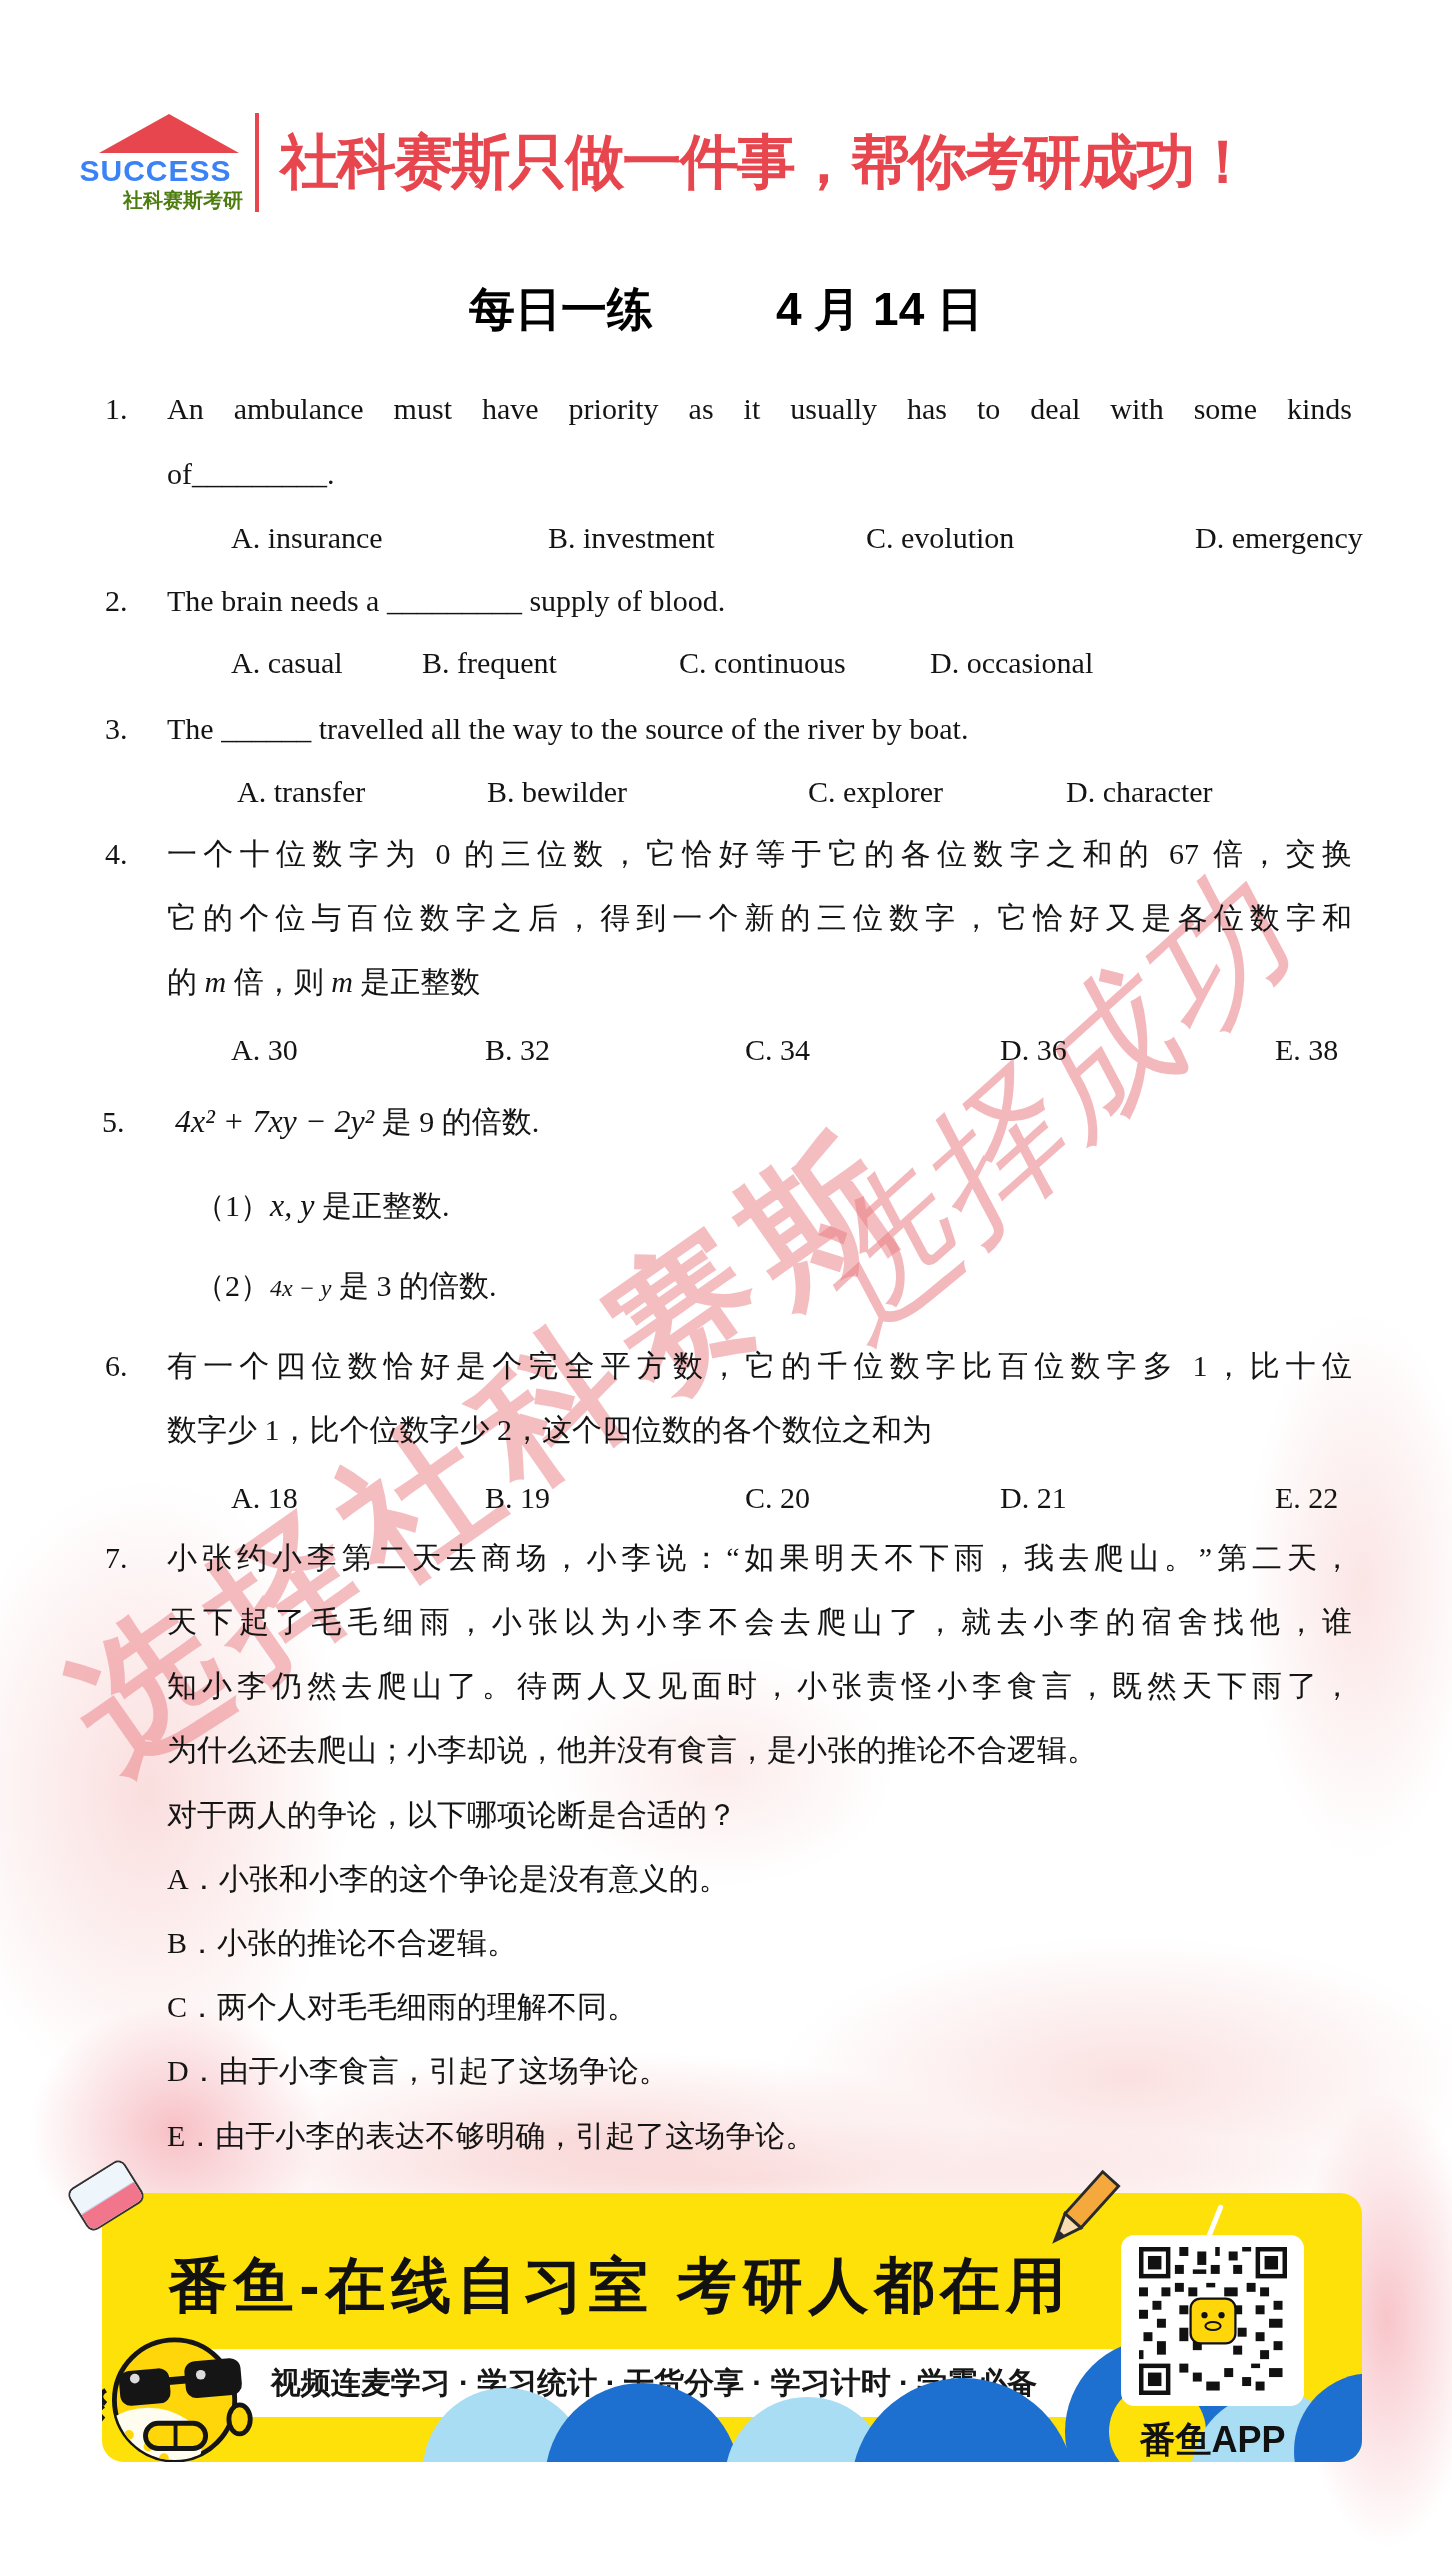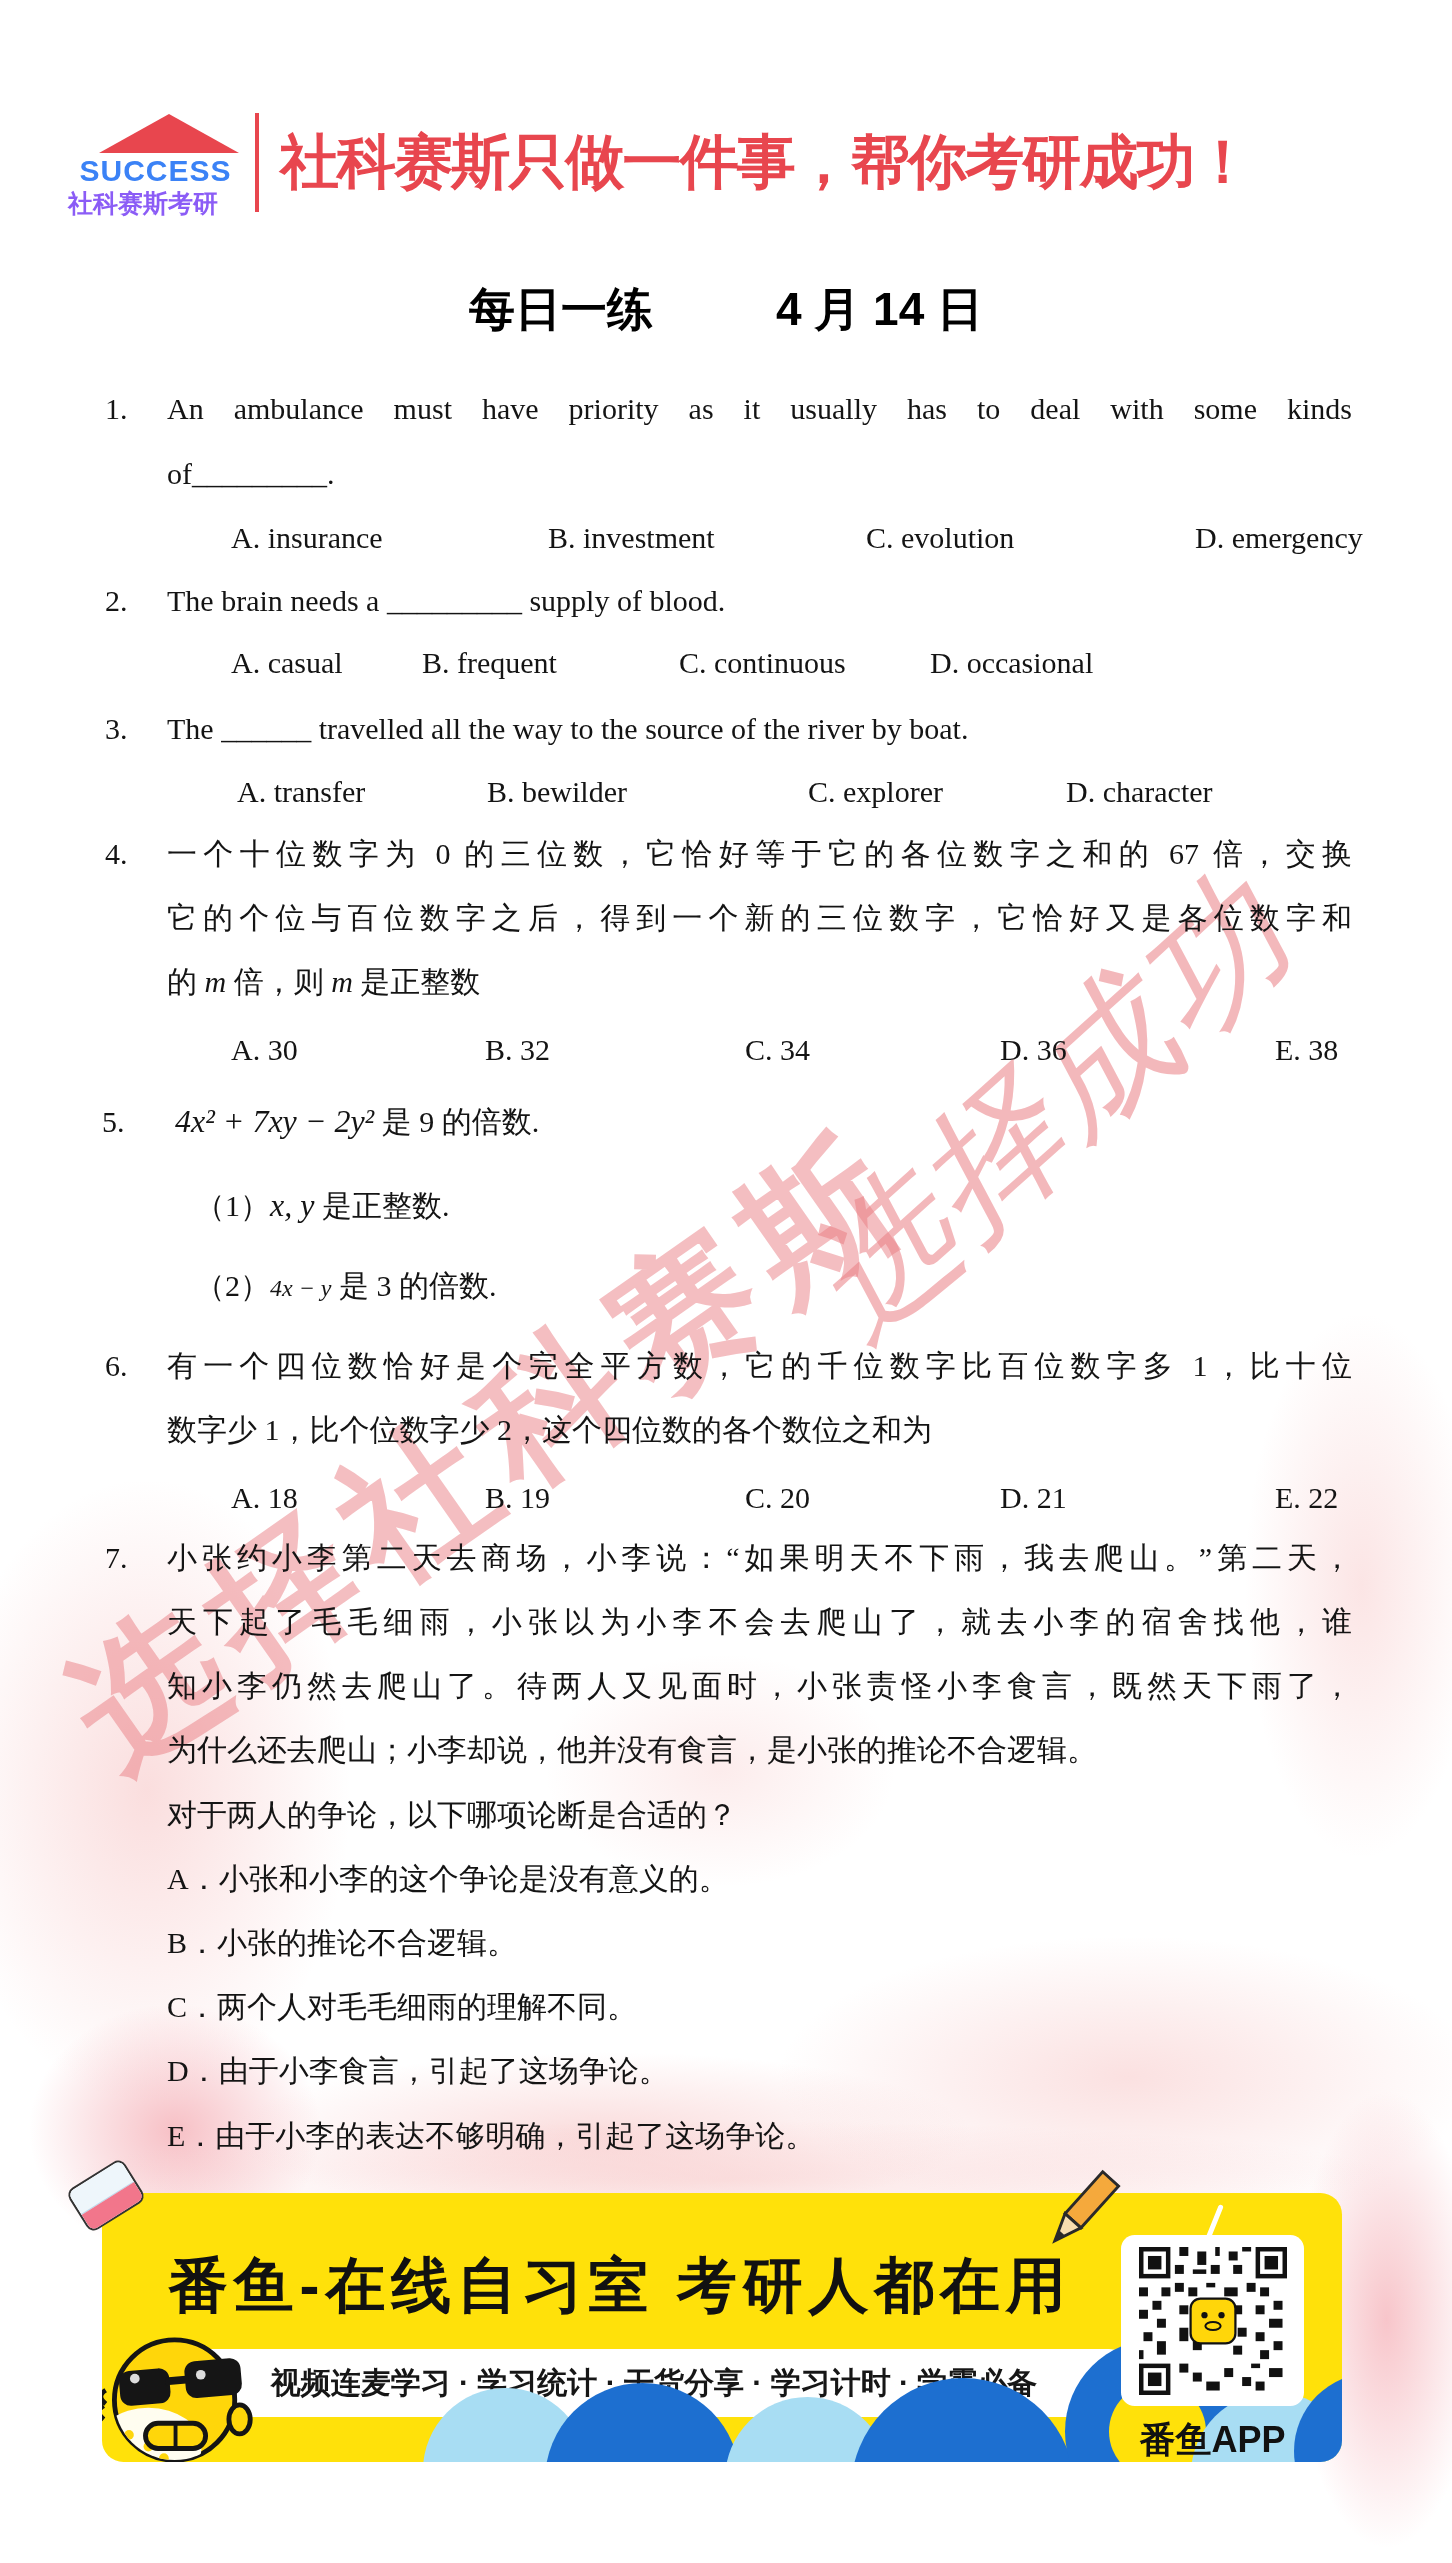--- a/index.html
+++ b/index.html
@@ -14,38 +14,38 @@
   .wm-script{left:737px;top:1012px;width:623px;font-family:"Liberation Serif",serif;
     font-style:italic;font-weight:400;font-size:144px;letter-spacing:3.9px;
     color:rgba(233,126,131,0.55);transform:rotate(-42deg);}
   
   .hdr{position:absolute;z-index:2;}
   .roof{left:99px;top:114px;width:0;height:0;border-left:70px solid transparent;
     border-right:70px solid transparent;border-bottom:39px solid #e8464e;}
   .logo-name{left:68px;top:154px;width:175px;text-align:center;
     font-family:"Liberation Sans",sans-serif;font-weight:800;font-size:30px;
     letter-spacing:1px;color:#3b82f6;}
-  .logo-sub{left:68px;top:187px;width:175px;text-align:left;
-    font-family:"Liberation Sans",sans-serif;font-weight:800;font-size:25px;color:#8b5cf6;}
+  .logo-sub{left:68px;top:187px;width:175px;text-align:right;
+    font-family:"Liberation Sans",sans-serif;font-weight:800;font-size:20px;color:#4d7c0f;}
   .logo-divider{left:255px;top:113px;width:3.9px;height:99px;background:#e8464e;}
   .slogan{left:280px;top:123px;font-family:"Liberation Sans",sans-serif;font-weight:900;
     font-size:59px;letter-spacing:-1.9px;color:#e8464e;white-space:nowrap;}
   .doc-title{left:0;top:279px;width:100%;display:flex;justify-content:center;gap:123px;
     font-family:"Liberation Sans",sans-serif;font-weight:800;font-size:46px;color:#000;}
   
   .line{position:absolute;left:167px;width:1185px;font-size:30px;line-height:39px;
     white-space:nowrap;z-index:2;}
   .stretch{white-space:normal;text-align:justify;text-align-last:justify;}
   .qnum{position:absolute;left:105px;font-size:30px;line-height:39px;z-index:2;}
   .optrow{position:absolute;left:16px;top:0;width:1186px;height:39px;z-index:2;margin-left:48px;}
   .optrow span{position:absolute;font-size:30px;line-height:39px;white-space:nowrap;}
   .fx{font-style:italic;}
   
   .banner{position:absolute;left:102px;top:2193px;width:1240px;height:269px;
-    background:#ffe10a;border-radius:21.4px;overflow:hidden;z-index:3;}
+    background:#ffe10a;border-radius:21.4px;overflow:hidden;z-index:3;padding-left:20px;}
   .banner-title{position:absolute;left:66px;top:53px;font-family:"Liberation Sans",sans-serif;
     font-weight:900;font-size:60px;letter-spacing:5.8px;color:#111;white-space:nowrap;z-index:2;}
   .banner-pill{position:absolute;left:63px;top:156px;width:978px;height:68px;background:#fff;
     border-radius:34px;text-align:center;line-height:68px;font-family:"Liberation Sans",sans-serif;
     font-weight:700;font-size:30px;color:#161616;z-index:1;white-space:nowrap;}
   .wave{position:absolute;border-radius:50%;z-index:1;}
   .qr-box{position:absolute;left:1019px;top:42px;width:183px;height:171px;background:#fff;
     border-radius:13.6px;z-index:2;display:flex;align-items:center;justify-content:center;}
   .qr-label{position:absolute;left:1019px;top:223px;width:183px;text-align:center;
     font-family:"Liberation Sans",sans-serif;font-weight:800;font-size:36px;color:#111;z-index:2;}

